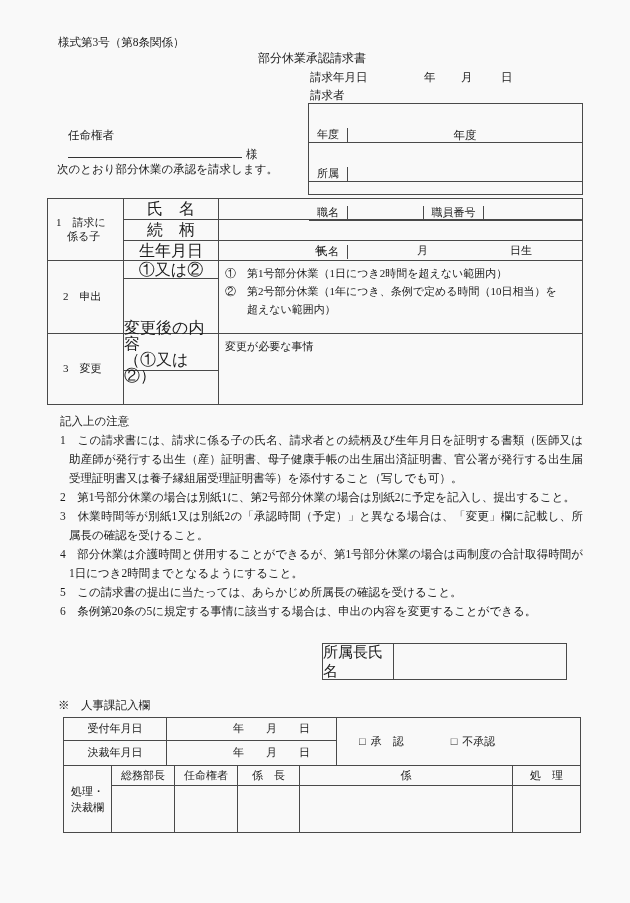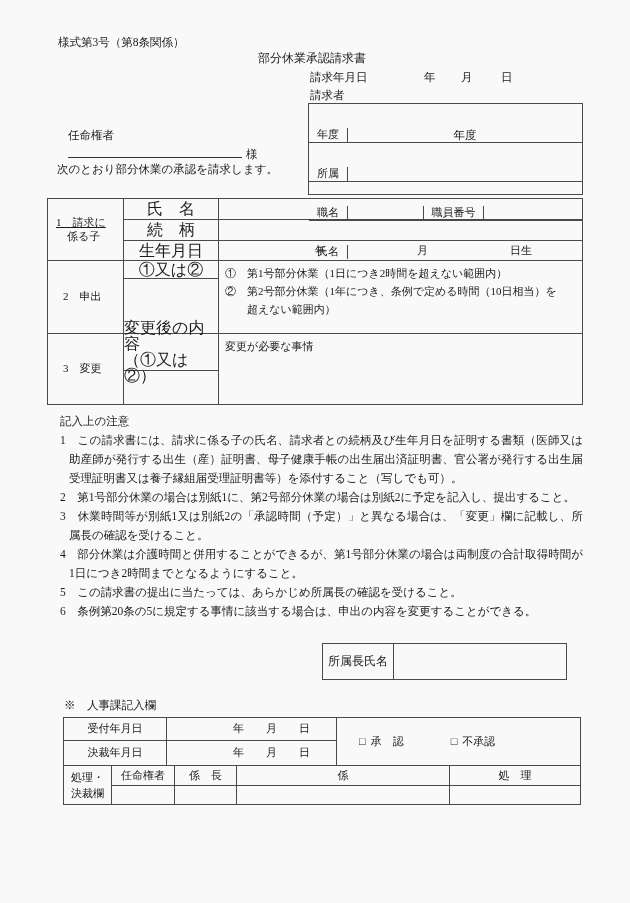--- a/index.html
+++ b/index.html
@@ -36,25 +36,25 @@
   .mt-row { font-size:11px; }
   .content-cell { padding:3px 6px; font-size:11px; line-height:18px; }
 
   
   .notes { left:60px; top:412px; width:523px; font-size:11.5px; }
   .notes p { padding-left:9px; text-indent:-9px; line-height:19px; text-align:justify; }
   .notes-heading { line-height:19px; }
 
   
   .sup-box { left:322px; top:643px; width:245px; height:37px; }
-  .sup-label { width:71px; font-size:12px; }
-
-  
-  .hr-heading { left:64px; top:698px; font-size:11.5px; }
-  .hr-table { left:63px; top:717px; width:518px; height:88px; font-size:11px; }
+  .sup-label { width:71px; font-size:15px; }
+
+  
+  .hr-heading { left:58px; top:698px; font-size:11.5px; }
+  .hr-table { left:63px; top:717px; width:518px; height:116px; font-size:11px; }
   .hr-top { height:48px; }
   .hr-date-row { height:23px; }
   .hr-date-cell { padding-left:66px; column-gap:22px; }
   .hr-approve { padding-left:22px; column-gap:47px; }
   .cbx { display:inline-block; margin-right:5px; }
   .hr-head-cell { height:20px; }
   .hr-proc-col { width:48px; text-align:center; line-height:16px; }
 
   .underline-field { border-bottom:1px solid #333; }
 </style>
@@ -95,21 +95,21 @@
 
 <div class="abs" style="left:68px; top:128px;">任命権者</div>
 <div class="abs underline-field" style="left:68px; top:141px; width:174px; height:17px;"></div>
 <div class="abs" style="left:246px; top:147px;">様</div>
 <div class="abs" style="left:57px; top:162px;">次のとおり部分休業の承認を請求します。</div>
 
 <div class="abs box col main-table">
 
   <div class="row bb" style="height:62px;">
     <div class="mt-col1 br col" style="justify-content:center;">
-      <div style="padding-left:8px;text-decoration:underline;">1　請求に</div>
+      <div style="padding-left:8px;">1　請求に</div>
       <div style="padding-left:19px;">係る子</div>
     </div>
     <div class="fill col">
       <div class="row mt-row bb" style="height:21px;">
         <div class="mt-sub cc br">氏　名</div>
         <div class="fill"></div>
       </div>
       <div class="row mt-row bb" style="height:21px;">
         <div class="mt-sub cc br">続　柄</div>
         <div class="fill"></div>
@@ -200,20 +200,24 @@
       </span>
     </div>
   </div>
 
   <div class="row fill">
     <div class="hr-proc-col br cc col">
       <div>処理・</div>
       <div>決裁欄</div>
     </div>
     <div class="col br" style="width:63px;">
+      <div class="cc bb hr-head-cell">総務部長</div>
+      <div class="fill"></div>
+    </div>
+    <div class="col br" style="width:63px;">
       <div class="cc bb hr-head-cell">任命権者</div>
       <div class="fill"></div>
     </div>
     <div class="col br" style="width:62px;">
       <div class="cc bb hr-head-cell">係　長</div>
       <div class="fill"></div>
     </div>
     <div class="col br" style="width:213px;">
       <div class="cc bb hr-head-cell">係</div>
       <div class="fill"></div>

